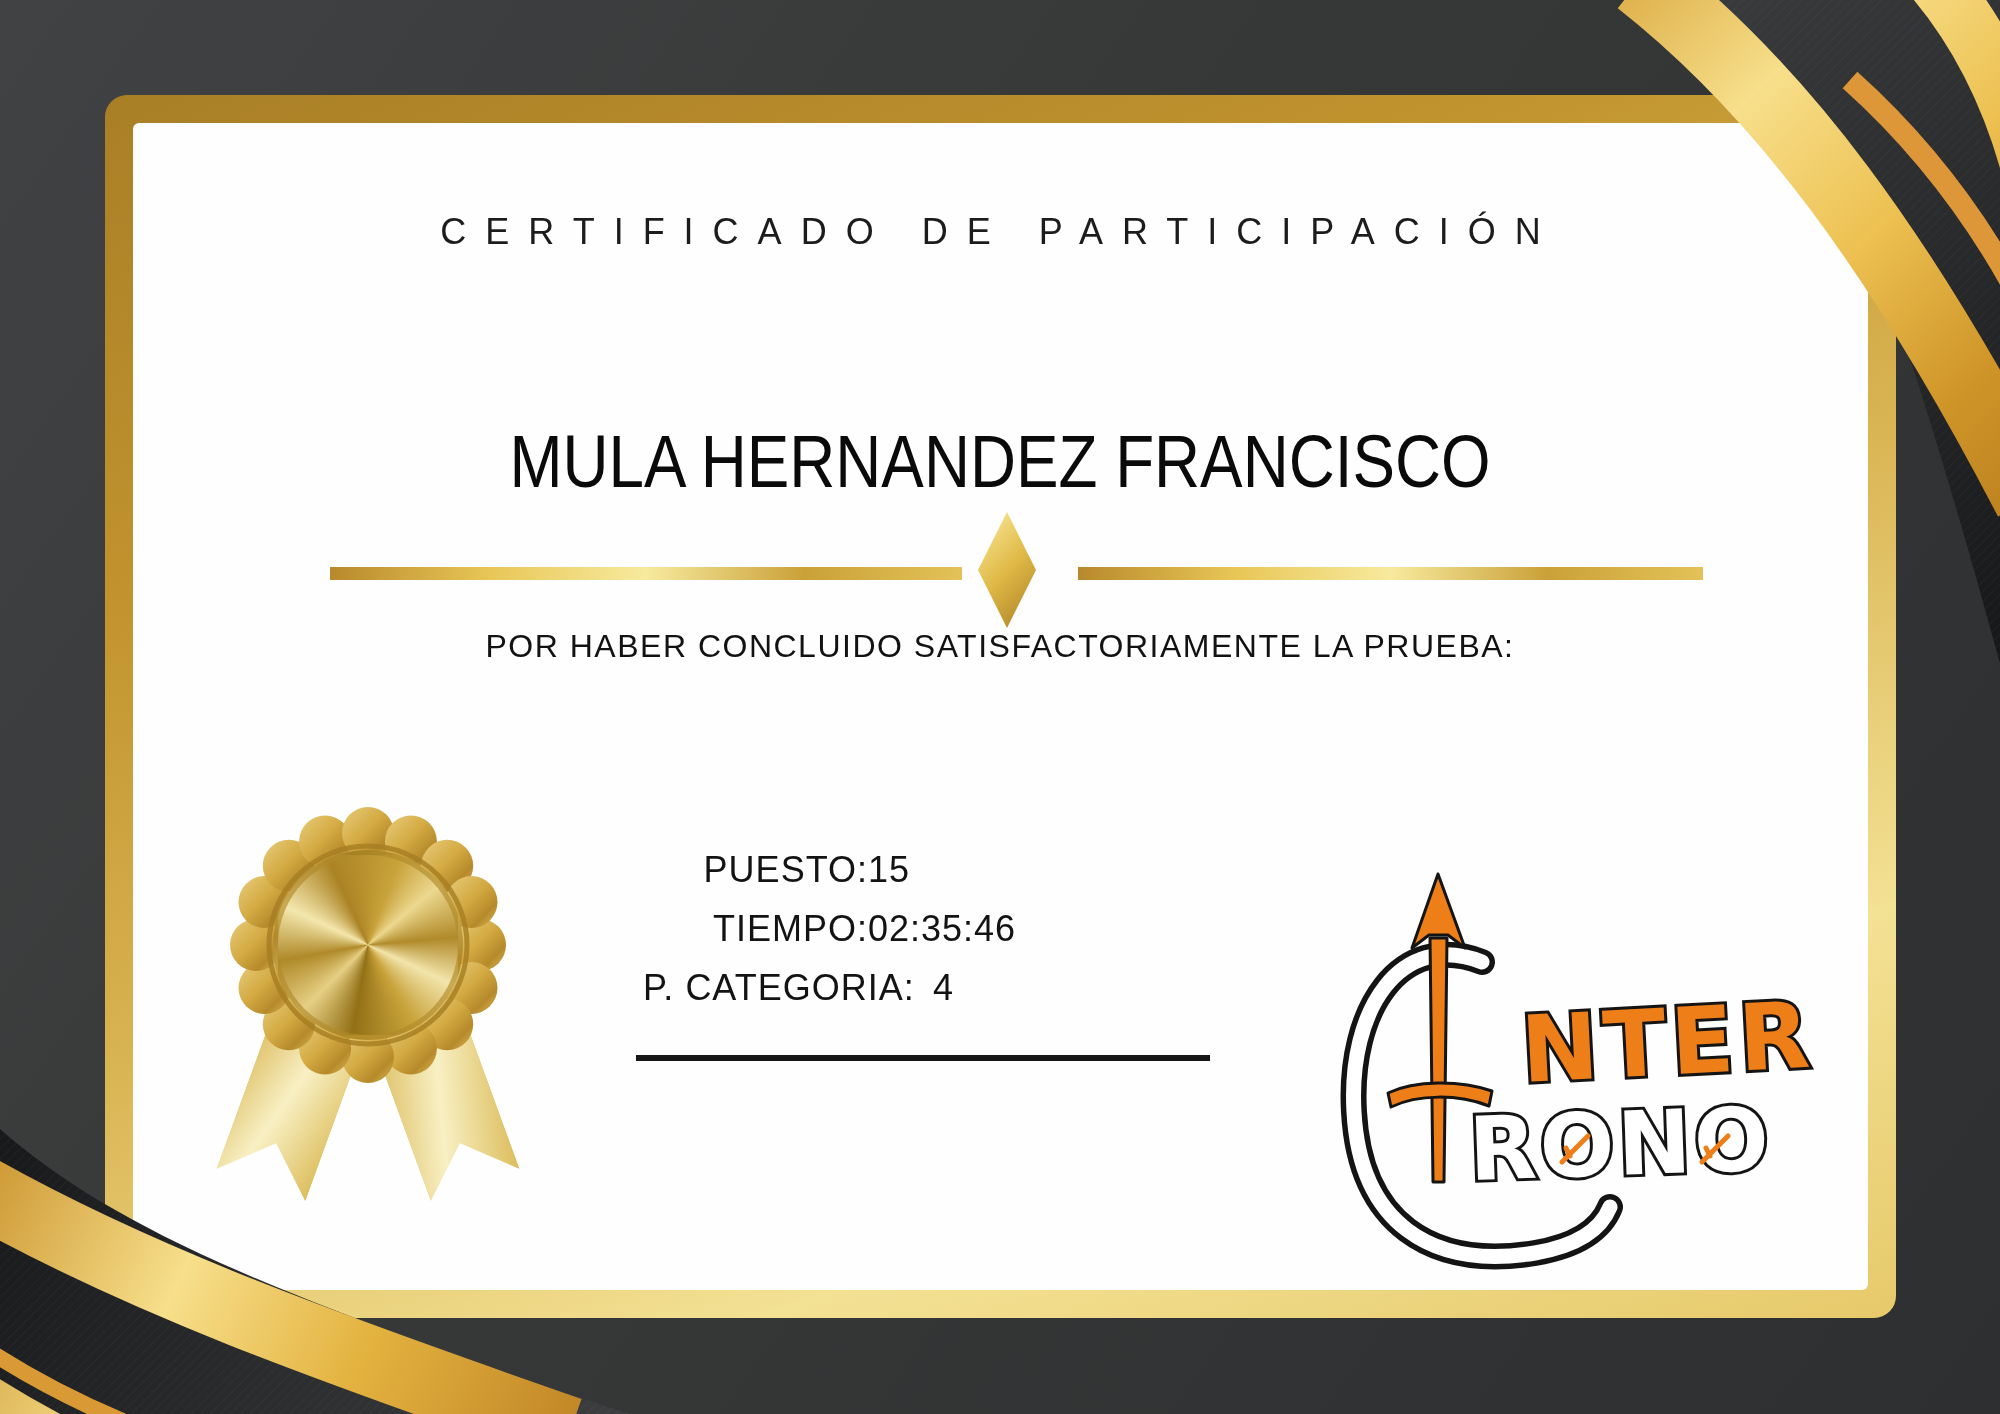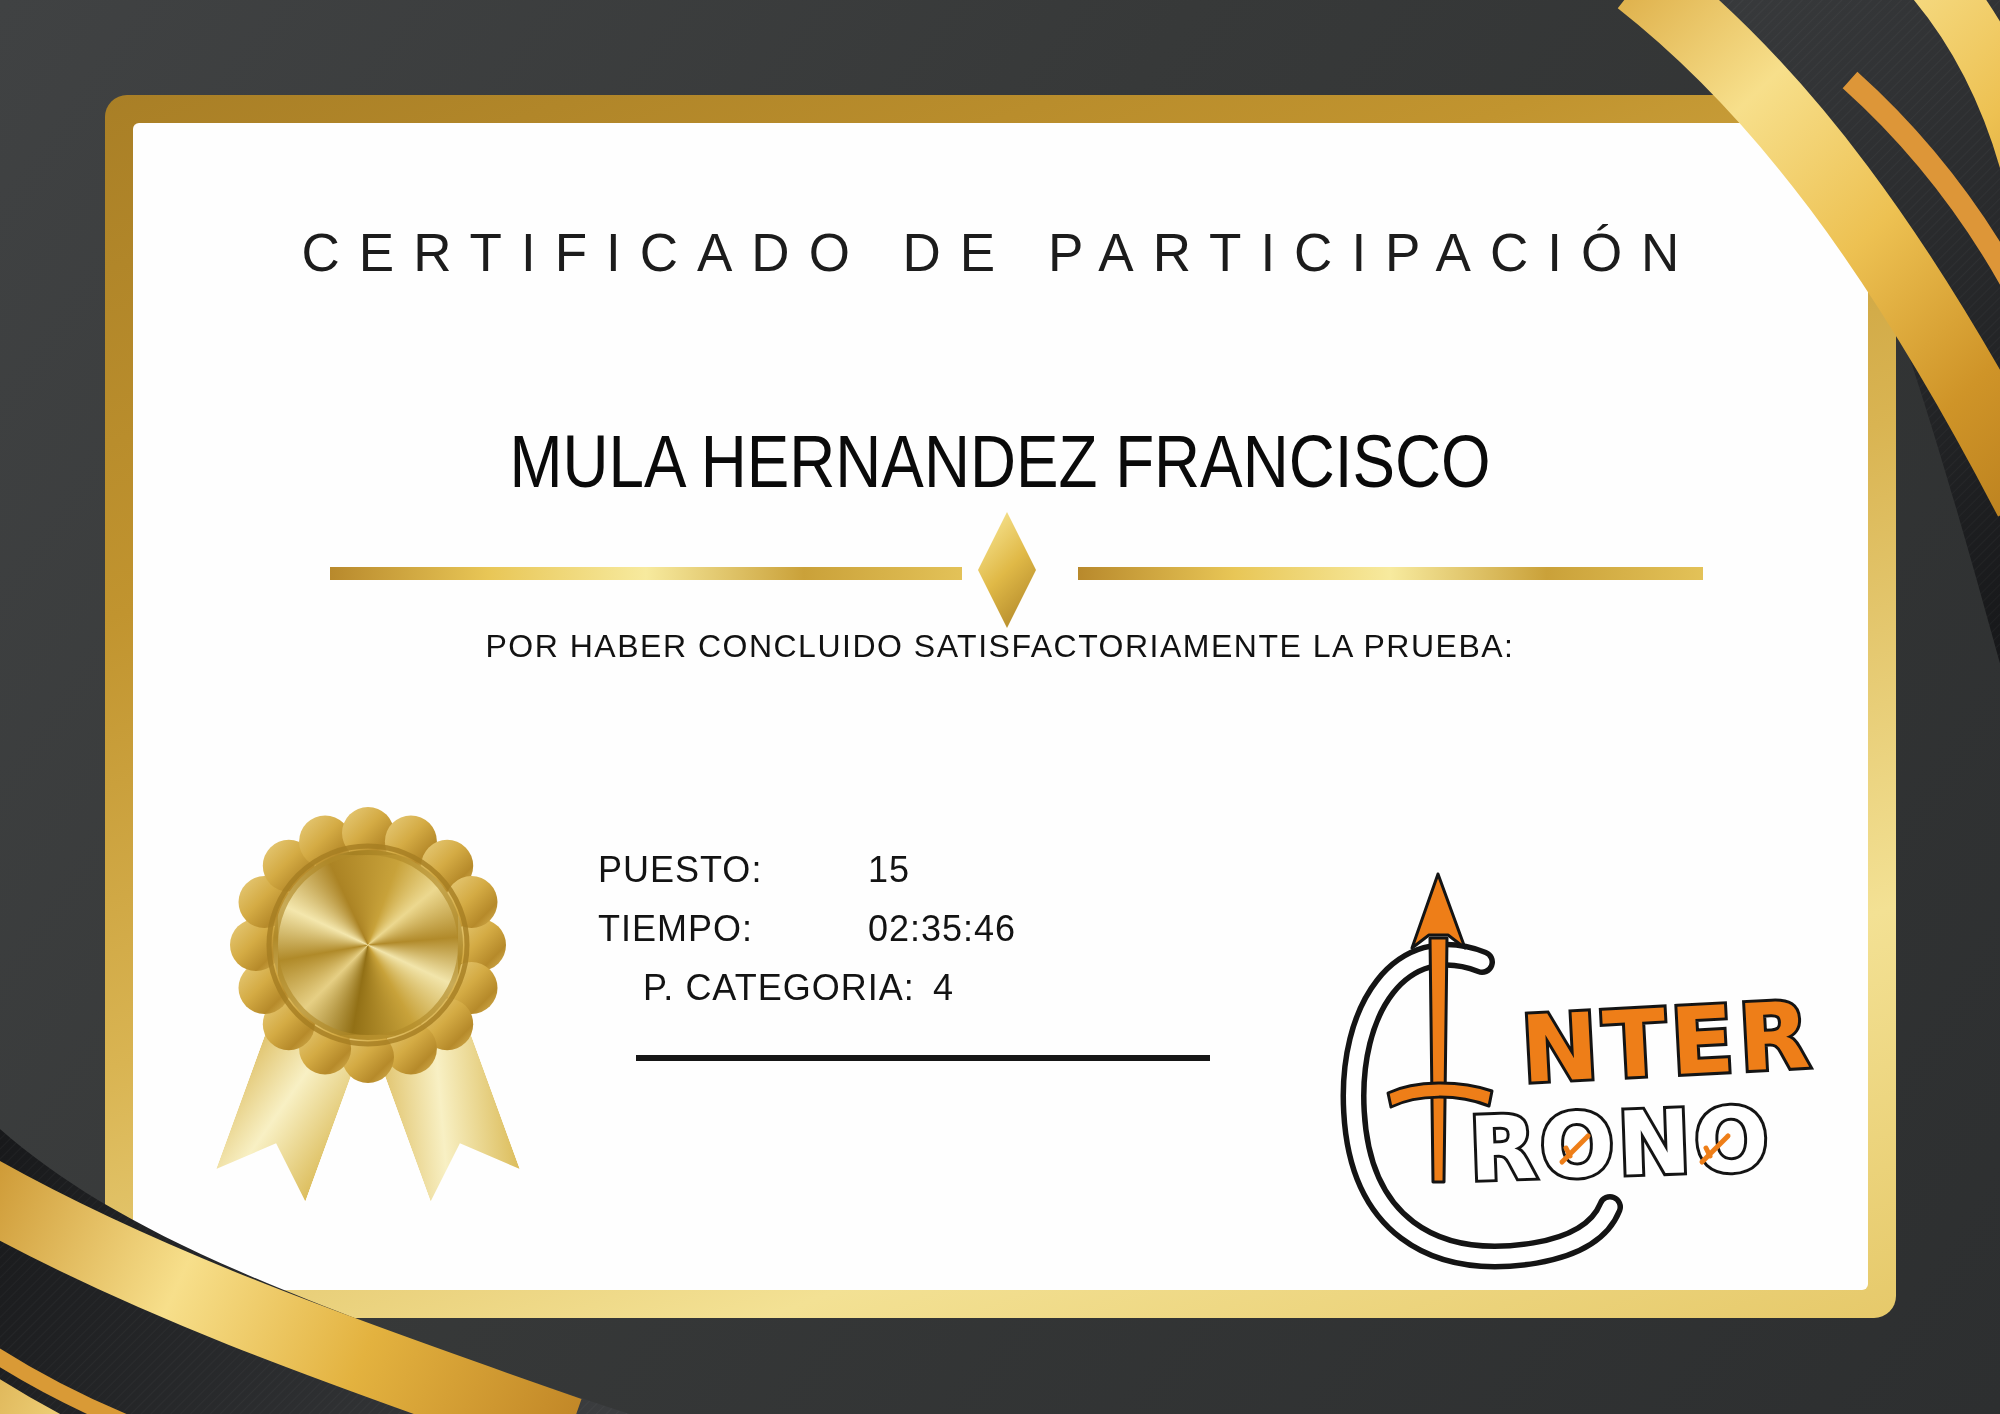--- a/index.html
+++ b/index.html
@@ -17,21 +17,21 @@
     background:linear-gradient(160deg,#a97f26 0%,#c1942f 28%,#d9b452 52%,#f3e194 78%,#e6c96a 100%);
     z-index:1;
   }
   .paper{
     position:absolute; left:28px; top:28px; right:28px; bottom:28px;
     background:#fefefe; border-radius:6px;
   }
   
   .txt{position:absolute; left:0; width:100%; text-align:center; color:#161616;}
   .title{
-    top:222px; font-size:53px; letter-spacing:19px; font-weight:400; color:#1c1c1c;
+    top:211px; font-size:36px; letter-spacing:19px; font-weight:400; color:#1c1c1c;
     z-index:2;
     text-align:center;
   }
   .name{
     top:418px; font-size:75px; font-weight:400; color:#0a0a0a;
     transform:scaleX(.85); transform-origin:50% 50%; white-space:nowrap; z-index:2;
   }
   .subtitle{
     top:628px; font-size:32px; letter-spacing:1.5px; font-weight:500; color:#121212; z-index:2;
   }
@@ -43,21 +43,21 @@
   .div-line.left{left:330px; width:632px;}
   .div-line.right{left:1078px; width:625px;}
   .div-diamond{
     position:absolute; left:978px; top:512px; width:58px; height:116px; z-index:2;
     clip-path:polygon(50% 0,100% 50%,50% 100%,0 50%);
     background:linear-gradient(135deg,#f3dd85 15%,#e0b947 50%,#a87e24 100%);
   }
   
   .fields{position:absolute; left:598px; top:840px; z-index:2;}
   .frow{display:flex; align-items:center; height:59px; font-size:36px; color:#131313; letter-spacing:1px;}
-  .frow .flabel{display:inline-block; width:270px; white-space:nowrap;}
+  .frow .flabel{display:inline-block; width:270px; text-align:right; white-space:nowrap;}
   .frow .fvalue{white-space:nowrap;}
   .frow.shift{transform:translateX(45px);}
   .frow.shift .fvalue{margin-left:20px;}
   .score-line{
     position:absolute; left:636px; top:1055px; width:574px; height:6px;
     background:#161616; z-index:2;
   }
   
   .medal{position:absolute; left:228px; top:800px; width:280px; height:400px; z-index:2;}
   .ribbon{

